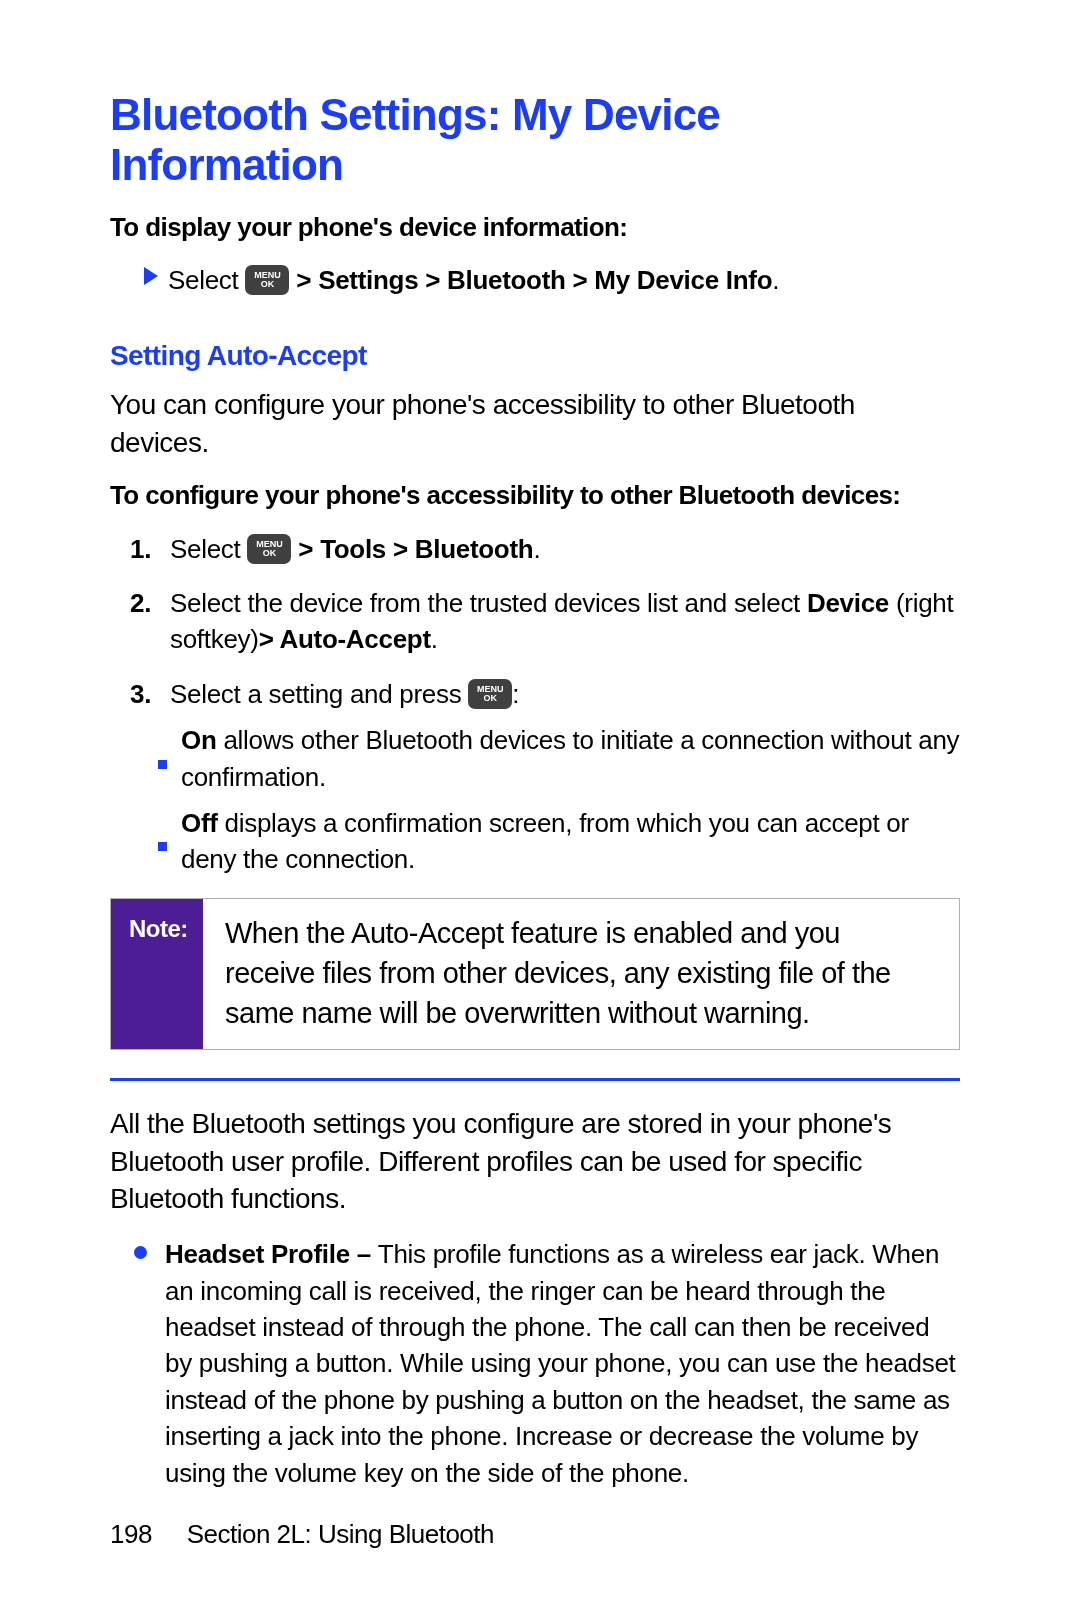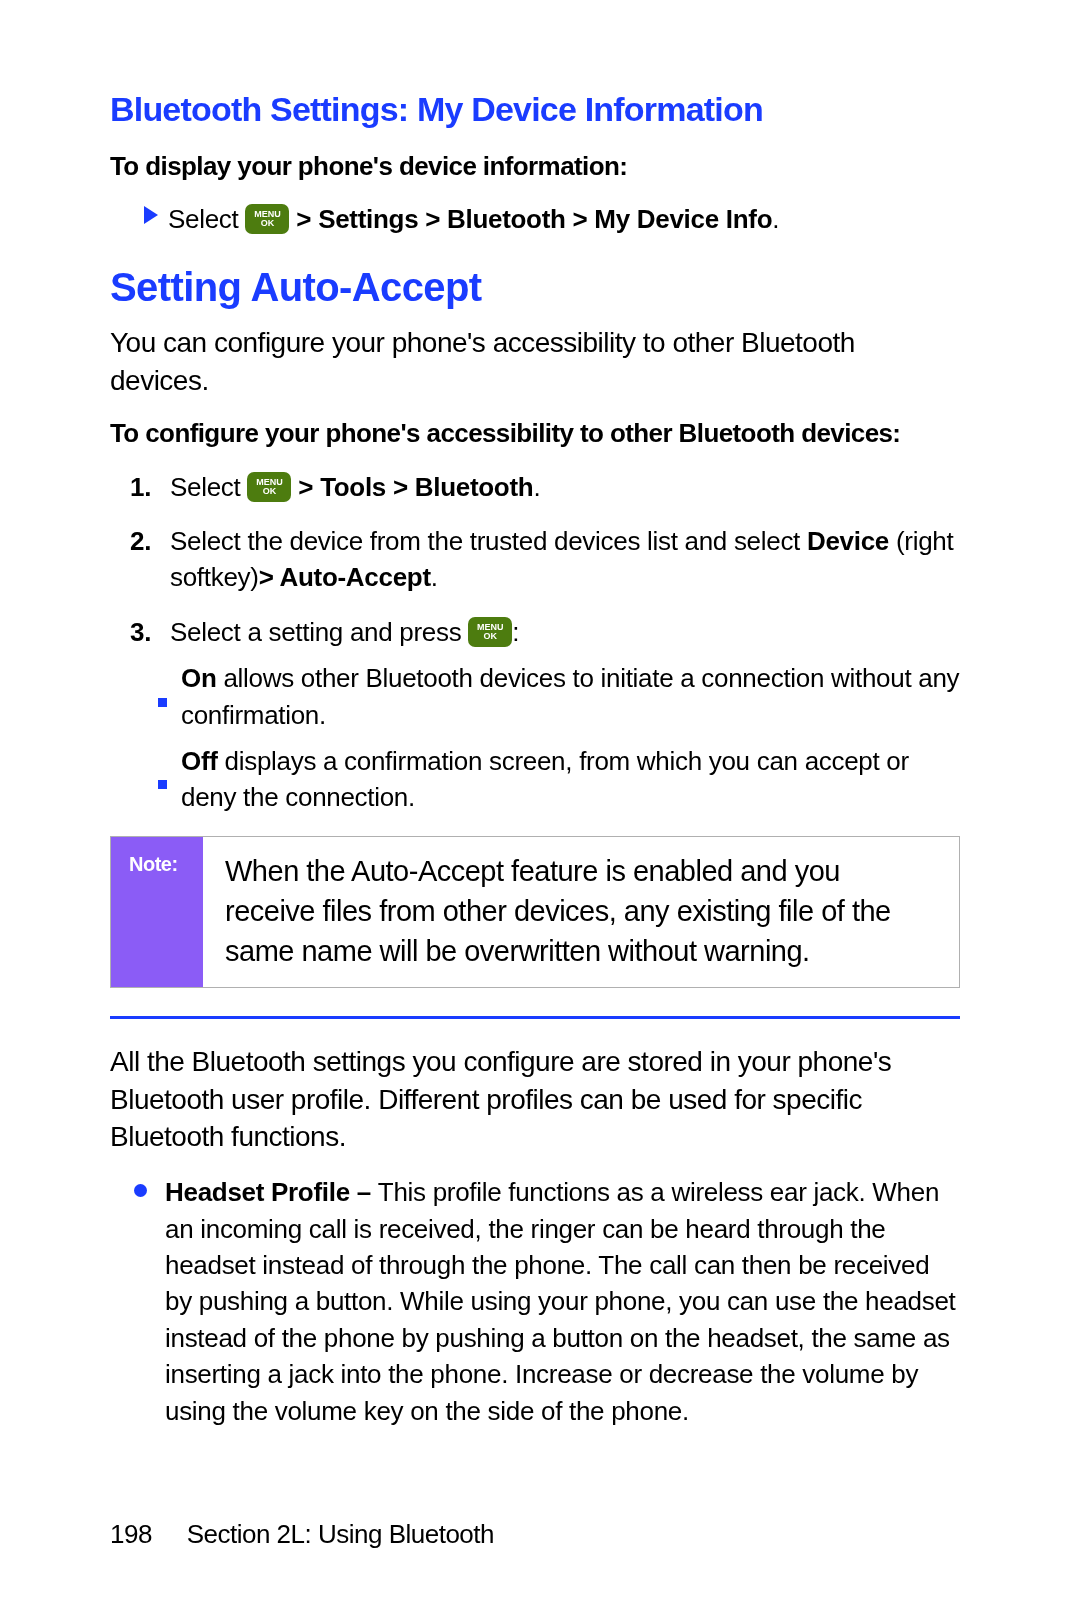--- a/index.html
+++ b/index.html
@@ -15,31 +15,31 @@
   }
   .page {
     box-sizing: border-box;
     width: 1080px;
     height: 1620px;
     padding: 90px 120px 60px 110px;
     position: relative;
     letter-spacing: -0.3px;
   }
   .h2 {
-    font-size: 34px;
+    font-size: 44px;
     font-weight: 700;
     margin: 0 0 22px 0;
     color: #1a3cff;
     letter-spacing: -0.8px;
   }
   .h3 {
-    font-size: 40px;
+    font-size: 28px;
     font-weight: 700;
     color: #1a3cff;
-    margin: 28px 0 14px 0;
+    margin: 42px 0 14px 0;
     letter-spacing: -0.6px;
   }
   .sub-bold {
     font-size: 26px;
     font-weight: 700;
     margin: 0 0 20px 0;
     letter-spacing: -0.6px;
   }
   .body-p {
     font-size: 28px;
@@ -64,21 +64,21 @@
     width: 0; height: 0;
     border-top: 9px solid transparent;
     border-bottom: 9px solid transparent;
     border-left: 14px solid #1a3cff;
   }
   .menu-icon {
     display: inline-flex;
     flex-direction: column;
     justify-content: center;
     align-items: center;
-    background: #4d7c0f;
+    background: #404040;
     color: #fff;
     border-radius: 7px;
     width: 44px;
     height: 30px;
     font-size: 9px;
     font-weight: 700;
     line-height: 1;
     vertical-align: middle;
     position: relative;
     top: -2px;
@@ -116,24 +116,24 @@
     background: #1a3cff;
     border-radius: 50%;
     margin: 10px 18px 0 0;
   }
   .note-box {
     display: flex;
     border: 1px solid #b0b0b0;
     margin: 18px 0 28px 0;
   }
   .note-label {
-    background: #8b5cf6;
+    background: #4c1d95;
     color: #fff;
     font-weight: 700;
-    font-size: 20px;
+    font-size: 24px;
     padding: 16px 18px;
     flex: 0 0 auto;
     width: 92px;
     box-sizing: border-box;
     letter-spacing: -0.5px;
   }
   .note-body {
     padding: 14px 22px 16px 22px;
     font-size: 29px;
     line-height: 1.38;

